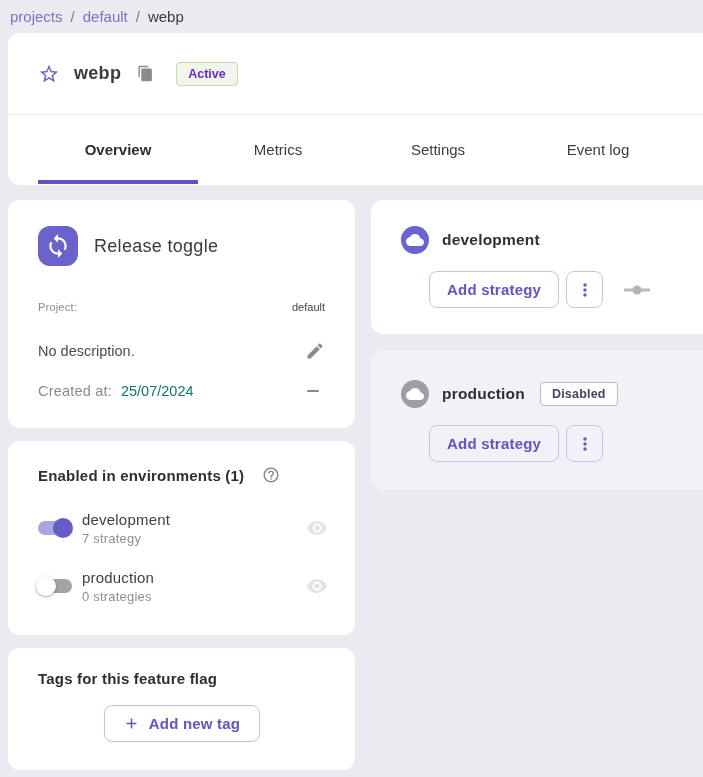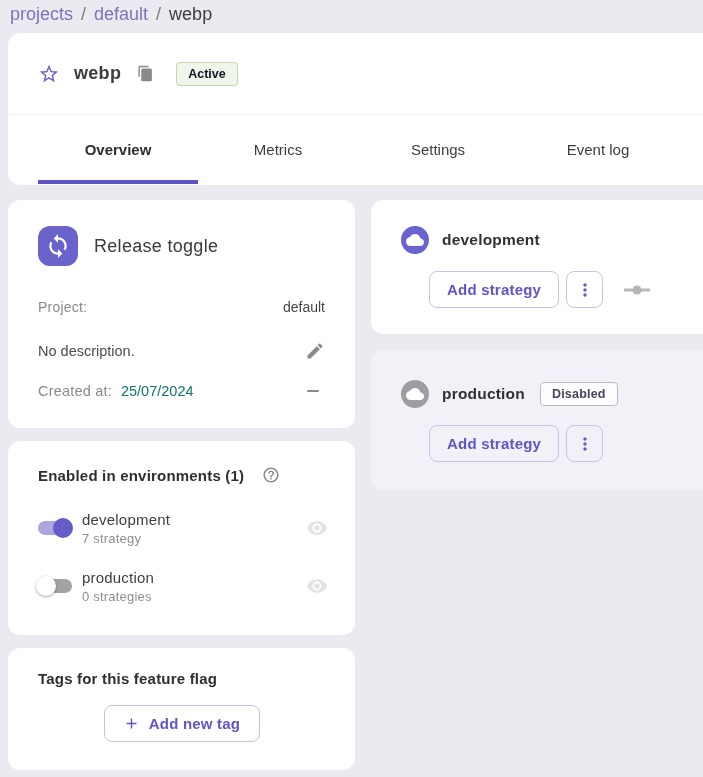--- a/index.html
+++ b/index.html
@@ -10,23 +10,23 @@
     color: #3a3a3a;
     overflow: hidden;
     position: relative;
   }
 
   
   .breadcrumb {
     padding: 8px 0 0 10px;
     height: 25px;
     display: flex;
-    align-items: flex-end;
+    align-items: flex-start;
     gap: 8px;
-    font-size: 18px;
+    font-size: 15px;
   }
   .crumb-link { color: #7a74bd; cursor: pointer; text-decoration: none; }
   .crumb-sep { color: #7b7b7b; }
   .crumb-current { color: #3c3c3c; }
 
   
   .header-card {
     margin: 8px 0 0 8px;
     background: #ffffff;
     border-radius: 12px 0 0 12px;
@@ -38,21 +38,21 @@
     align-items: center;
     padding-left: 30px;
     border-bottom: 1px solid #f0eff4;
   }
   .star-btn { display: flex; align-items: center; cursor: pointer; background: none; border: none; }
   .page-title { font-size: 18px; color: #3b3b3b; margin: 0 16px 0 14px; letter-spacing: .3px; }
   .copy-btn { display: flex; align-items: center; cursor: pointer; background: none; border: none; margin-right: 22px; }
   .active-badge {
     background: #f1f6eb;
     border: 1px solid #c3d6ae;
-    color: #0f172a;
+    color: #6d28d9;
     font-size: 12.5px;
     font-weight: bold;
     padding: 4px 11px;
     border-radius: 4px;
   }
   .tabs { display: flex; padding-left: 30px; height: 69px; }
   .tab {
     width: 160px;
     display: flex;
     align-items: center;
@@ -83,21 +83,21 @@
   
   .details-card { height: 228px; padding: 26px 30px 0; }
   .type-row { display: flex; align-items: center; gap: 16px; margin-bottom: 26px; }
   .type-icon {
     width: 40px; height: 40px; border-radius: 12px;
     background: #6a63cb;
     display: flex; align-items: center; justify-content: center;
     flex-shrink: 0;
   }
   .type-title { font-size: 18px; color: #3b3b3b; letter-spacing: .3px; }
-  .kv-row { display: flex; justify-content: space-between; align-items: center; font-size: 14px; height: 20px; margin-bottom: 22px; margin-top: 31px; }
+  .kv-row { display: flex; justify-content: space-between; align-items: center; font-size: 11px; height: 20px; margin-bottom: 22px; margin-top: 31px; }
   .kv-label { color: #8a8a8a; letter-spacing: .2px; }
   .kv-value { color: #464646; }
   .desc-row { display: flex; justify-content: space-between; align-items: center; height: 24px; margin-bottom: 18px; font-size: 14.5px; color: #4b4b4b; }
   .icon-btn { background: none; border: none; cursor: pointer; display: flex; align-items: center; padding: 0; }
   .created-row { display: flex; align-items: center; height: 20px; font-size: 14.5px; }
   .created-value { color: #0f766e; margin-left: 9px; }
   .minus-btn { margin-left: auto; margin-right: 6px; }
   .minus-glyph { display: block; width: 12px; height: 2px; background: #8a8a8a; border-radius: 1px; }
 
   

